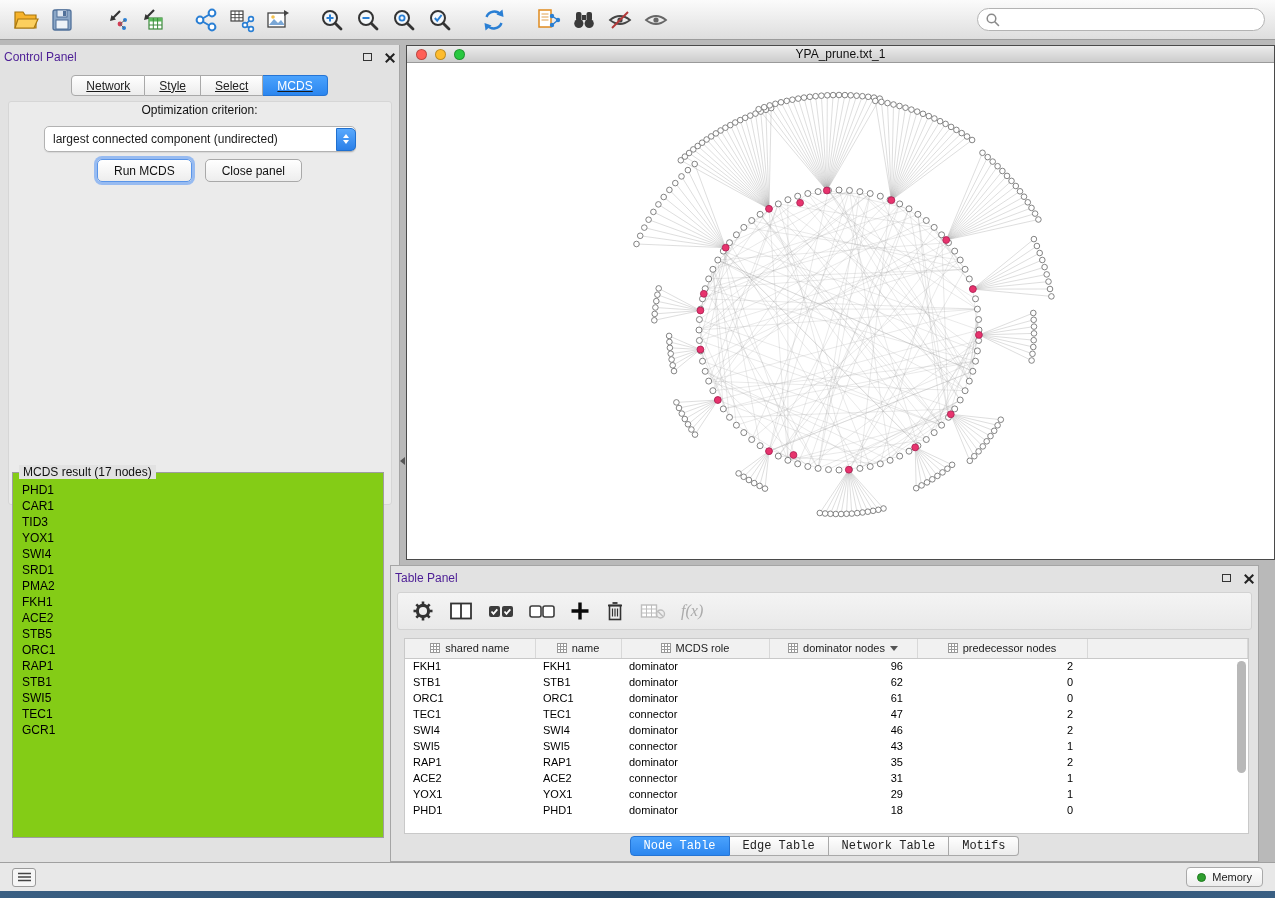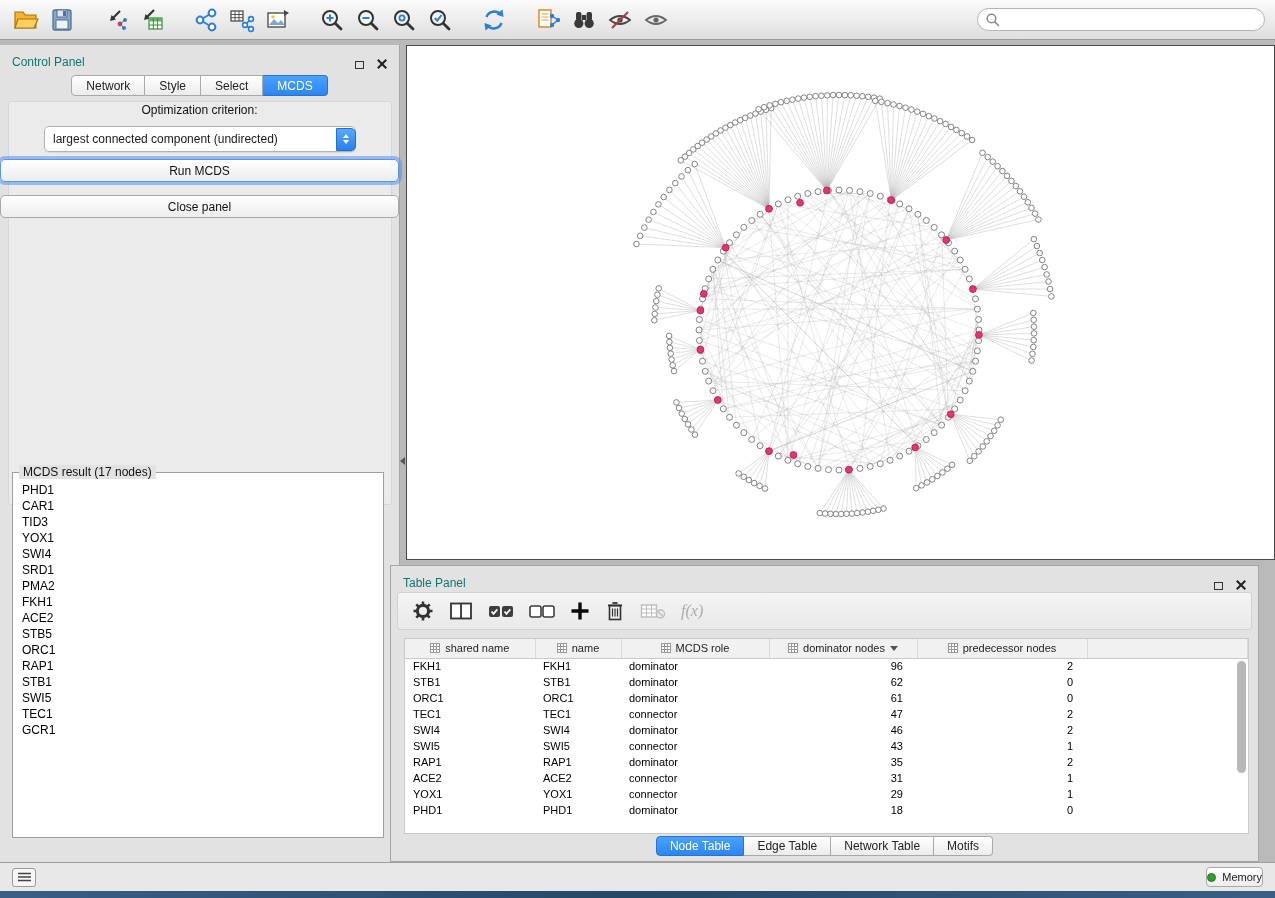--- a/index.html
+++ b/index.html
@@ -13,51 +13,51 @@
     display:flex; align-items:center; padding:0 10px; }
   .tb-group { display:flex; align-items:center; gap:4px; margin-right:22px; }
   .tb-btn { width:32px; height:32px; display:flex; align-items:center; justify-content:center; border-radius:4px; }
   .search-wrap { margin-left:auto; position:relative; }
   .search-wrap input { width:288px; height:23px; border:1px solid #b3b3b3; border-radius:12px;
     background:#fff; padding:0 10px 0 26px; font-size:12px; outline:none; }
   .search-glyph { position:absolute; left:8px; top:4px; }
 
   
   .control-panel { position:absolute; left:0; top:45px; width:400px; height:817px; background:#e2e2e2; border-right:1px solid #a5a5a5; }
-  .panel-titlebar { height:24px; display:flex; align-items:flex-end; padding:0 12px; font-size:12px; color:#0f766e; }
+  .panel-titlebar { height:24px; display:flex; align-items:center; padding:0 4px; font-size:12px; color:#4c1d95; }
   .panel-titlebar .spacer { flex:1; }
   .float-icon { width:9px; height:8px; border:1.5px solid #333; margin-right:12px; cursor:pointer; }
   .x-icon { width:11px; height:11px; position:relative; cursor:pointer; }
   .x-icon::before,.x-icon::after { content:""; position:absolute; left:5px; top:0; width:2.2px; height:12px; background:#222; }
   .x-icon::before { transform:rotate(45deg); } .x-icon::after { transform:rotate(-45deg); }
 
-  .cp-tabs { position:absolute; top:30px; left:0; width:100%; display:flex; justify-content:center; }
+  .cp-tabs { position:absolute; top:30px; left:0; width:100%; display:flex; justify-content:center;text-decoration:underline; }
   .cp-tab { height:21px; padding:0 14px; display:flex; align-items:center; font-size:12px;
     background:linear-gradient(#ffffff,#ececec); border:1px solid #a9a9a9; border-left:none; color:#222; cursor:pointer; }
   .cp-tab:first-child { border-left:1px solid #a9a9a9; border-radius:4px 0 0 4px; }
   .cp-tab:last-child { border-radius:0 4px 4px 0; }
   .cp-tab.active { background:linear-gradient(#4aa2fd,#2b86ef); border-color:#2574d4; color:#fff; }
 
   .cp-content { position:absolute; top:56px; left:8px; width:384px; height:404px; background:#ebebeb; border:1px solid #d6d6d6; border-radius:3px; }
   .opt-label { position:absolute; top:58px; width:100%; text-align:center; font-size:12px; color:#111; }
   .dropdown { position:absolute; top:81px; left:44px; width:312px; height:26px; background:#fff;
     border:1px solid #b2b2b2; border-radius:5px; display:flex; align-items:center; cursor:pointer;
     box-shadow:0 1px 1px rgba(0,0,0,0.08); }
   .dropdown .dd-text { flex:1; padding:0 8px; font-size:12px; white-space:nowrap; overflow:hidden; }
   .dd-cap { width:20px; height:23px; margin:-1px -1px -1px 0; background:linear-gradient(#59a9fd,#2a7fe8);
     border-radius:0 5px 5px 0; border:1px solid #2070cf; display:flex; flex-direction:column; align-items:center; justify-content:center; gap:2px; }
   .dd-cap .up { width:0; height:0; border-left:3.5px solid transparent; border-right:3.5px solid transparent; border-bottom:4px solid #fff; }
   .dd-cap .down { width:0; height:0; border-left:3.5px solid transparent; border-right:3.5px solid transparent; border-top:4px solid #fff; }
-  .cp-buttons { position:absolute; top:114px; width:100%; display:flex; justify-content:center; gap:13px;flex-direction:column; }
+  .cp-buttons { position:absolute; top:114px; width:100%; display:flex; justify-content:center; gap:13px; }
   .mac-btn { height:23px; padding:0 16px; background:linear-gradient(#ffffff,#ededed); border:1px solid #a9a9a9;
     border-radius:5px; font-size:12px; color:#111; cursor:pointer; font-family:"Liberation Sans",sans-serif; }
   .mac-btn.focused { box-shadow:0 0 0 3px rgba(82,148,246,0.55); border-color:#5a95e8; }
 
   .mcds-fieldset { position:absolute; top:420px; left:12px; width:372px; height:373px;
-    border:1px solid #9e9e9e; background:#ffffff; }
+    border:1px solid #9e9e9e; background:#84cc16; }
   .mcds-fieldset legend { margin-left:6px; padding:0 4px; font-size:12px; color:#111; background:#e2e2e2; }
   .mcds-list { padding:3px 0 0 9px; overflow:hidden; height:340px; }
   .mcds-item { font-size:12px; line-height:16px; color:#000; cursor:default; }
 
   
   .network-window { position:absolute; left:406px; top:45px; width:869px; height:515px;
     border:1px solid #4a4a4a; background:#fff; }
   .net-titlebar { height:17px; background:linear-gradient(#ececec,#cccccc); border-bottom:1px solid #9a9a9a;
     position:relative; display:flex; align-items:center; justify-content:center; }
   .traffic { position:absolute; left:9px; top:3px; display:flex; gap:8px; }
@@ -76,33 +76,33 @@
   .table-wrap { position:absolute; top:72px; left:13px; right:9px; bottom:27px; background:#fff; border:1px solid #c9c9c9; overflow:hidden; }
   table.node-table { border-collapse:collapse; width:100%; table-layout:fixed; font-size:11px; }
   .node-table th { height:19px; background:#f1f1f1; border-right:1px solid #d8d8d8; border-bottom:1px solid #c9c9c9;
     font-weight:normal; font-size:11px; color:#222; cursor:pointer; white-space:nowrap; overflow:hidden; }
   .th-inner { display:flex; align-items:center; justify-content:center; gap:5px; padding:0 4px; }
   .node-table td { height:16px; padding:0 8px; white-space:nowrap; overflow:hidden; color:#000; }
   .node-table td.num { text-align:right; padding-right:14px; }
   .hdr-arrow { width:0; height:0; border-left:4px solid transparent; border-right:4px solid transparent; border-top:5px solid #555; }
   .vscroll { position:absolute; right:2px; top:22px; width:9px; height:112px; background:#b8b8b8; border-radius:5px; }
 
-  .tp-tabs { position:absolute; bottom:5px; left:0; width:100%; display:flex; justify-content:center; }
+  .tp-tabs { position:absolute; bottom:5px; left:0; width:100%; display:flex; justify-content:center;font-family:Liberation Mono, monospace; }
   .tp-tab { height:20px; padding:0 13px; display:flex; align-items:center; font-size:12px;
     background:linear-gradient(#ffffff,#ececec); border:1px solid #a9a9a9; border-left:none; color:#222; cursor:pointer; }
   .tp-tab:first-child { border-left:1px solid #a9a9a9; border-radius:4px 0 0 4px; }
   .tp-tab:last-child { border-radius:0 4px 4px 0; }
   .tp-tab.active { background:linear-gradient(#4aa2fd,#2b86ef); border-color:#2574d4; color:#fff; }
 
   
   .statusbar { position:absolute; left:0; top:862px; width:100%; height:29px; background:#e8e8e8; border-top:1px solid #a0a0a0;
     display:flex; align-items:center; padding:0 12px; }
   .burger-box { width:24px; height:19px; border:1px solid #9a9a9a; border-radius:3px; background:#f6f6f6;
     display:flex; align-items:center; justify-content:center; cursor:pointer; }
-  .memory-btn { margin-left:auto; height:20px; padding:0 0; background:linear-gradient(#ffffff,#ededed);
+  .memory-btn { margin-left:auto; height:20px; padding:0 10px; background:linear-gradient(#ffffff,#ededed);
     border:1px solid #a9a9a9; border-radius:4px; display:flex; align-items:center; gap:6px; font-size:11px; cursor:pointer; }
   .mem-dot { width:9px; height:9px; border-radius:50%; background:#2e9e2e; border:1px solid #1d7a1d; }
   .desktop-strip { position:absolute; left:0; top:891px; width:100%; height:7px;
     background:linear-gradient(90deg,#3a5f83,#274766,#3a5f83); }
   .splitter-handle { position:absolute; left:399px; top:449px; width:7px; height:24px; display:flex; flex-direction:column; gap:4px; align-items:center; justify-content:center; cursor:col-resize; }
   .splitter-handle i { width:0; height:0; border-top:4px solid transparent; border-bottom:4px solid transparent; border-right:5px solid #555; }
 </style>
 </head>
 <body>
 
@@ -326,20 +326,28 @@
           <div class="mcds-item">GCR1</div>
         </div>
     </fieldset>
   </div>
 
   <div class="splitter-handle">
       <i></i>
     </div>
 
   <div class="network-window">
+    <div class="net-titlebar">
+      <div class="traffic">
+        <span class="light red"></span>
+        <span class="light yellow"></span>
+        <span class="light green"></span>
+      </div>
+      <span class="net-title">YPA_prune.txt_1</span>
+    </div>
     <svg class="net-canvas" id="network-svg" viewBox="0 0 867 496">
         <line x1="316.3" y1="188.1" x2="390.7" y2="400.8" stroke="#9a9a9a" stroke-width="0.7" opacity="0.3"></line>
         <line x1="295.5" y1="235.8" x2="570.4" y2="246.1" stroke="#9a9a9a" stroke-width="0.7" opacity="0.3"></line>
         <line x1="362.0" y1="145.8" x2="293.6" y2="246.1" stroke="#9a9a9a" stroke-width="0.7" opacity="0.3"></line>
         <line x1="558.1" y1="327.7" x2="571.6" y2="256.5" stroke="#9a9a9a" stroke-width="0.7" opacity="0.3"></line>
         <line x1="571.6" y1="256.5" x2="565.8" y2="308.3" stroke="#9a9a9a" stroke-width="0.7" opacity="0.3"></line>
         <line x1="329.4" y1="362.2" x2="570.4" y2="287.9" stroke="#9a9a9a" stroke-width="0.7" opacity="0.3"></line>
         <line x1="558.1" y1="327.7" x2="362.0" y2="145.8" stroke="#9a9a9a" stroke-width="0.7" opacity="0.3"></line>
         <line x1="553.2" y1="197.0" x2="483.1" y2="136.7" stroke="#9a9a9a" stroke-width="0.7" opacity="0.3"></line>
         <line x1="421.5" y1="127.4" x2="562.3" y2="318.1" stroke="#9a9a9a" stroke-width="0.7" opacity="0.3"></line>

